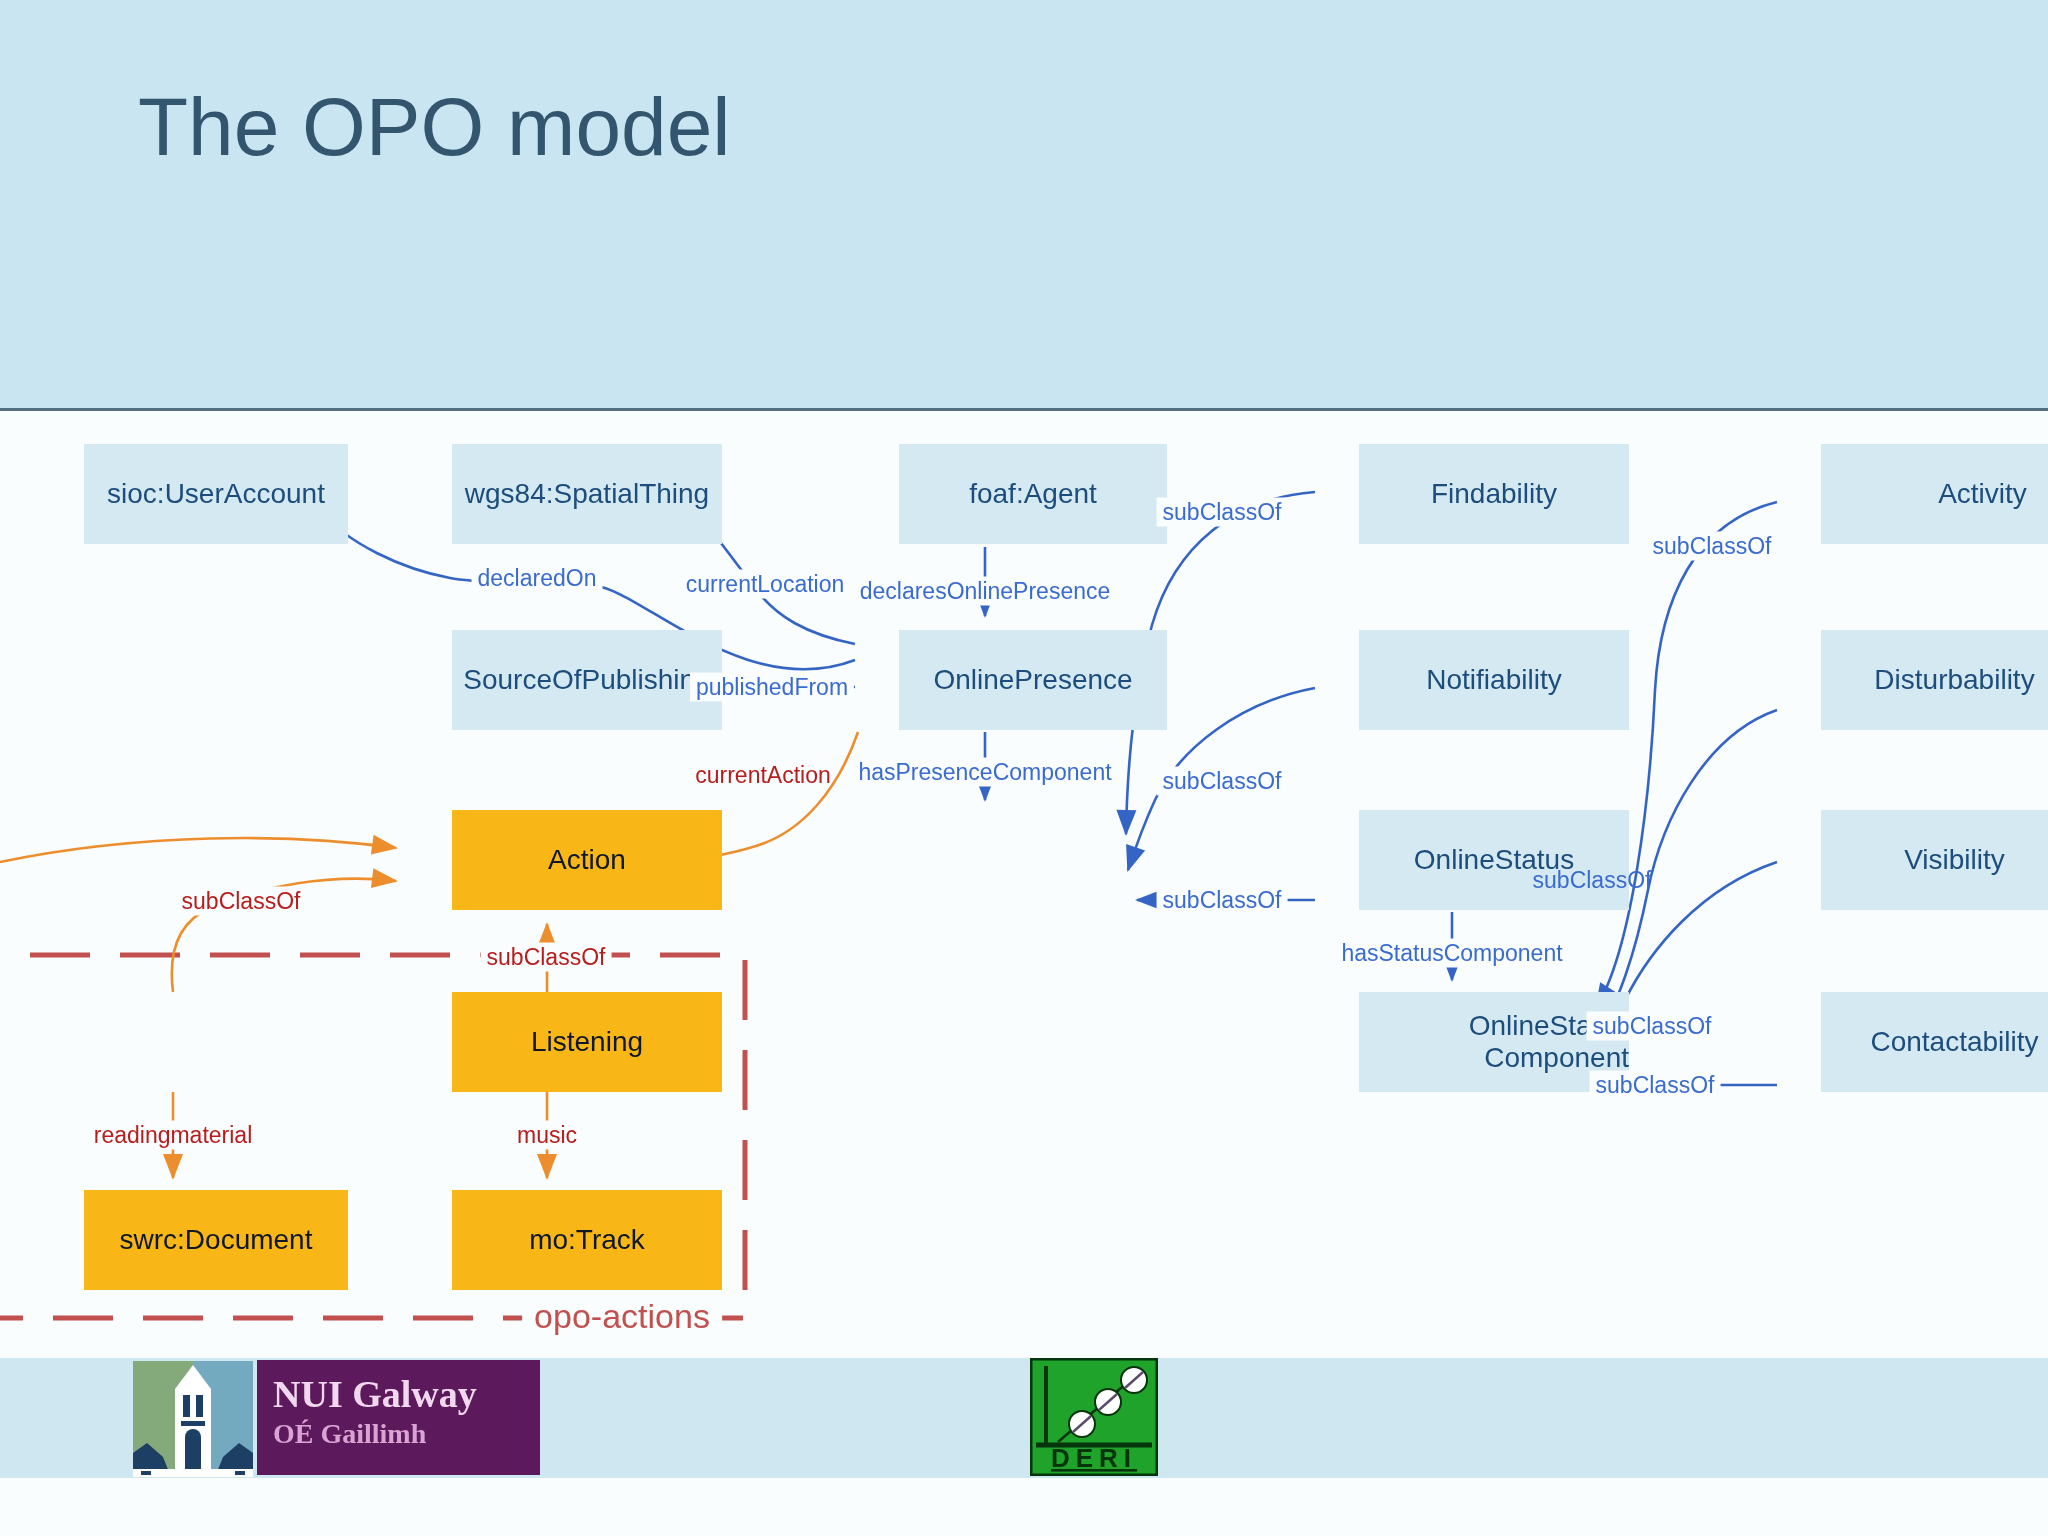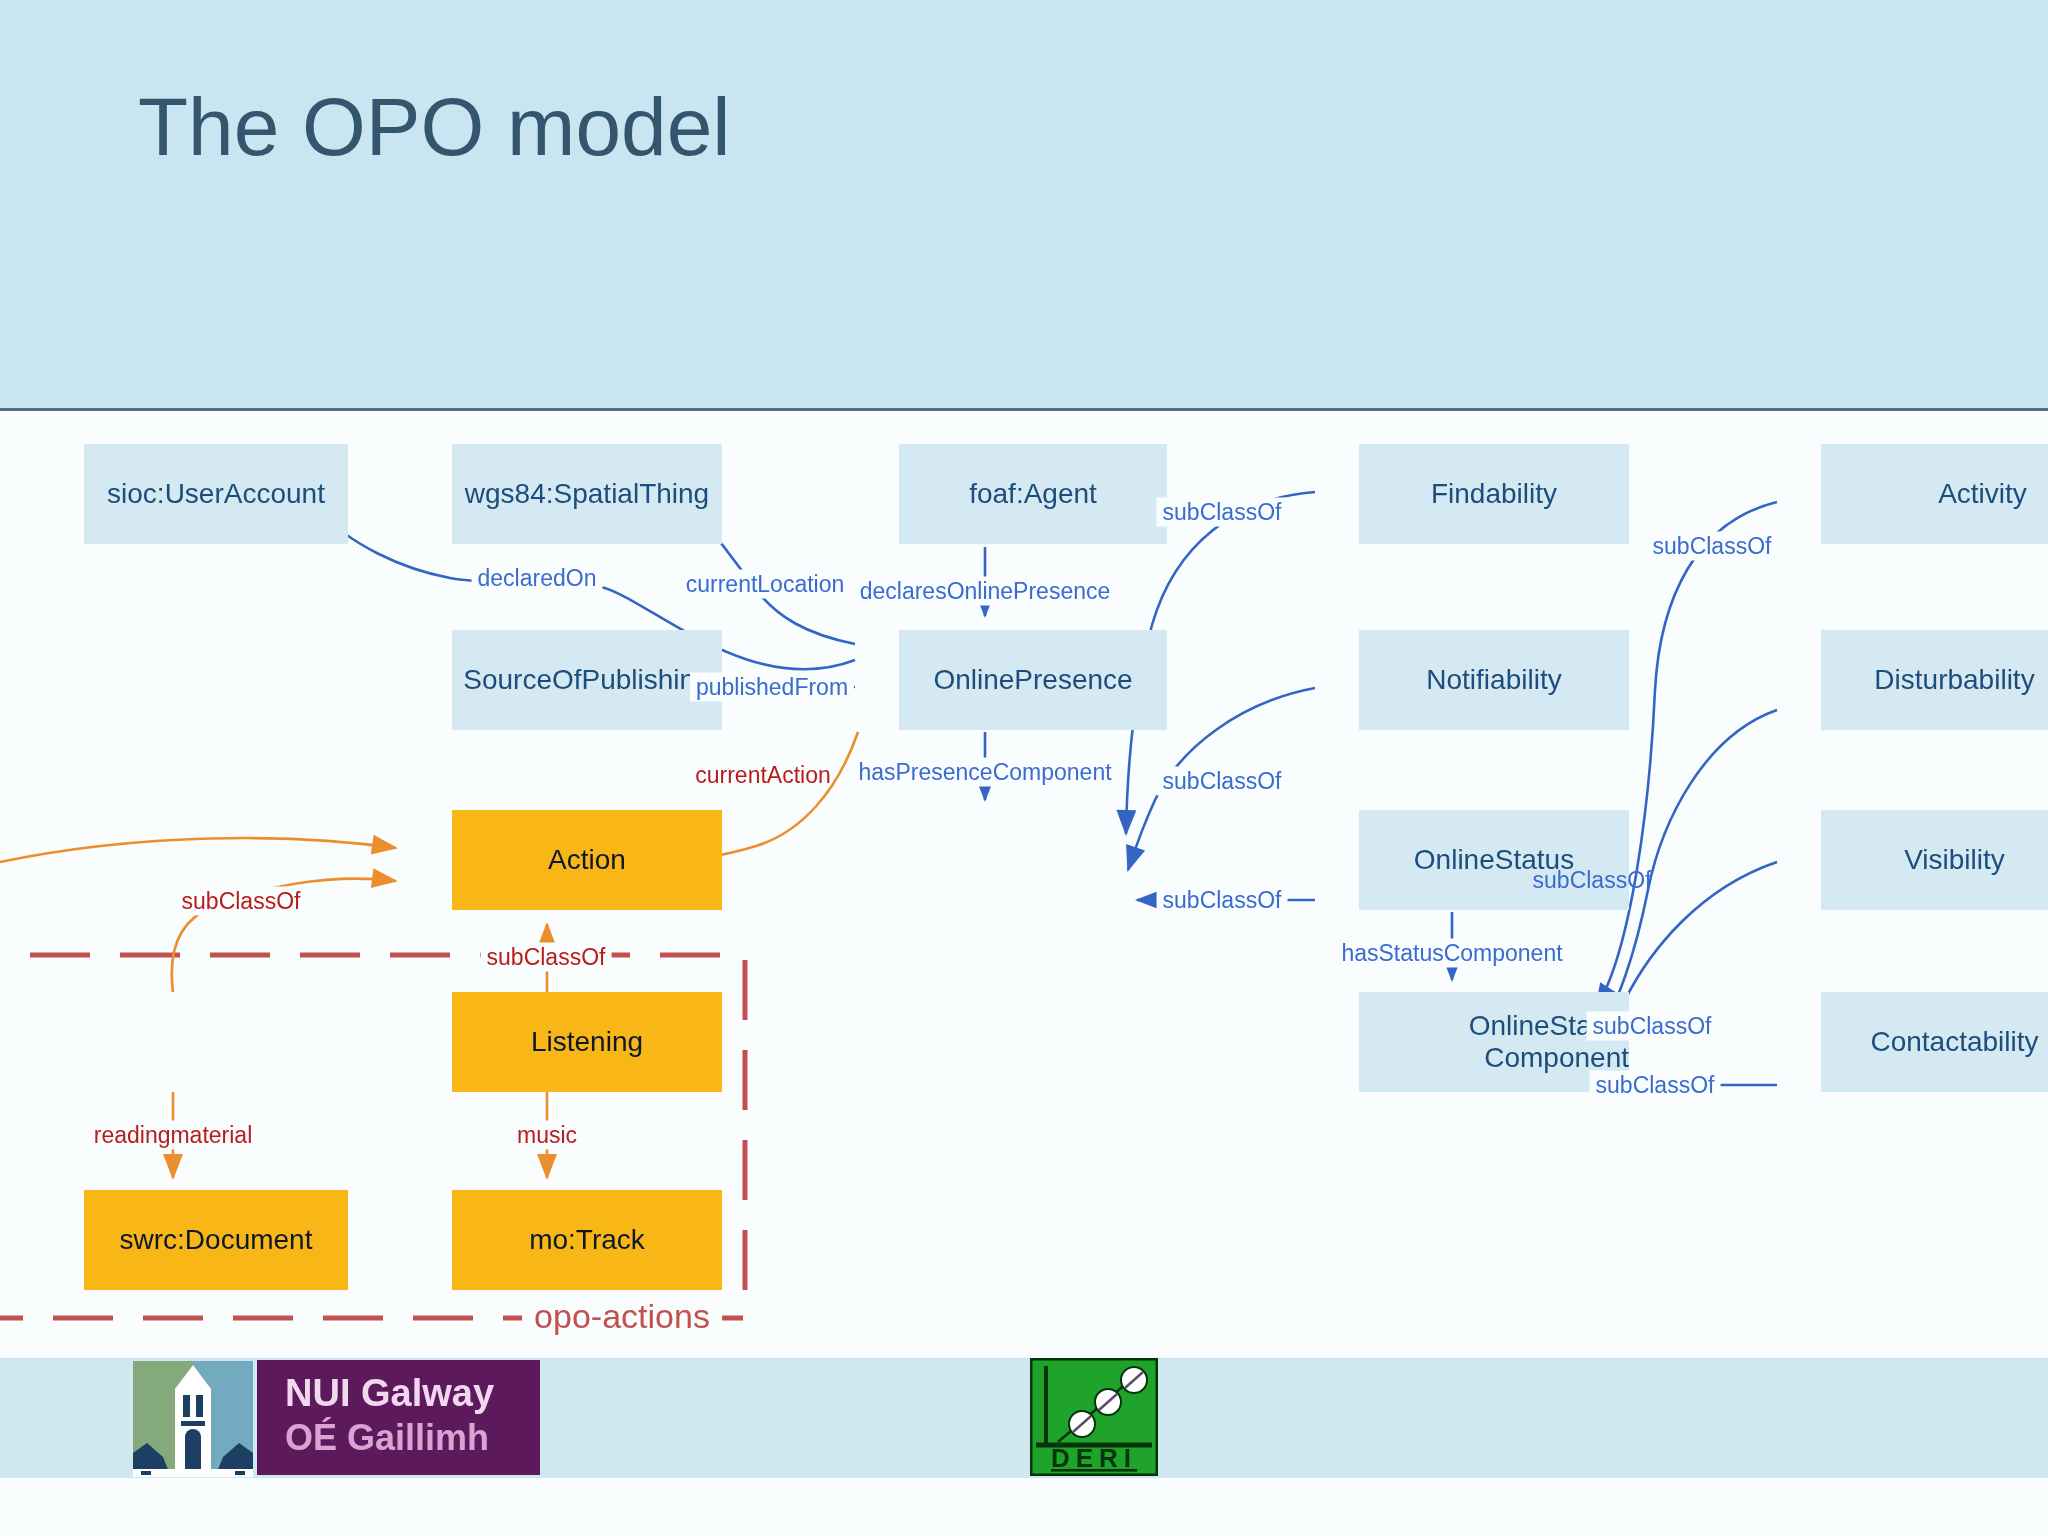--- a/index.html
+++ b/index.html
@@ -28,24 +28,24 @@
   }
   .elabel.orange{color:#b91c1c;}
   .elabel.red{color:#c1504e;font-size:34px;padding:2px 12px;}
   .elabel.nobg{background:transparent;}
   #wires{position:absolute;left:0;top:0;z-index:1;}
   
   #footer-strip{position:absolute;left:0;top:1358px;width:2048px;height:120px;background:#cfe7f1;}
   #nui-crest{position:absolute;left:133px;top:1361px;z-index:4;}
   #nui-box{
     position:absolute;left:257px;top:1360px;width:283px;height:115px;background:#5c195c;
-    z-index:4;font-family:Liberation Sans, sans-serif;color:#eccce8;padding-left:28px;box-sizing:border-box;
+    z-index:4;font-family:Liberation Serif, serif;color:#eccce8;padding-left:16px;box-sizing:border-box;
   }
   #nui-box .l1{display:block;font-size:38px;font-weight:bold;margin-top:12px;color:#f2d8ef;}
-  #nui-box .l2{display:block;font-size:36px;font-weight:bold;margin-top:2px;color:#d9a3d3;}
+  #nui-box .l2{display:block;font-size:28px;font-weight:bold;margin-top:2px;color:#d9a3d3;}
   #deri-logo{position:absolute;left:1030px;top:1358px;z-index:4;}
 </style>
 </head>
 <body>
 
 <div id="stage">
 
   <div id="header"></div>
   <div id="header-rule"></div>
   <div id="page-title">The OPO model</div>

